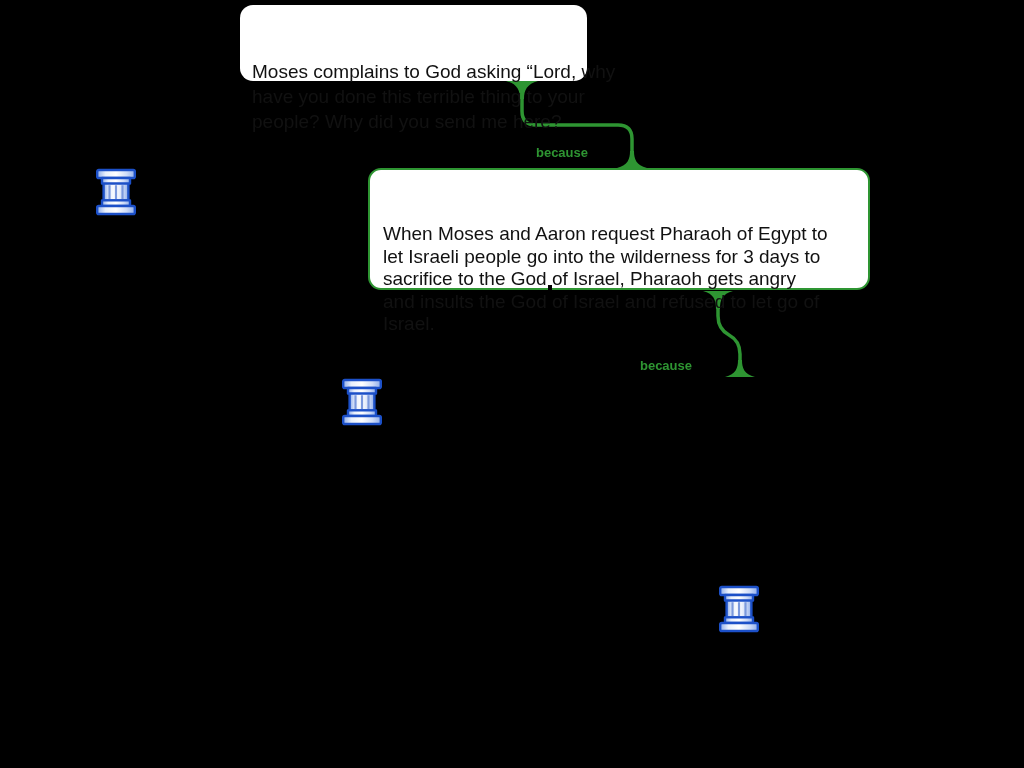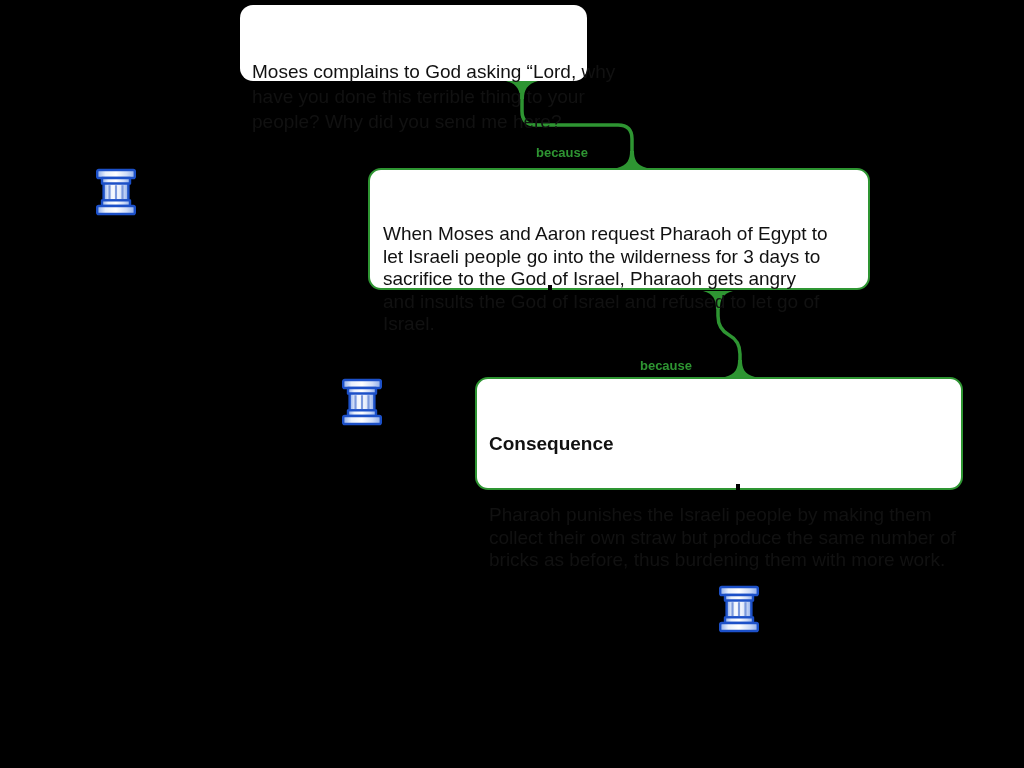--- a/index.html
+++ b/index.html
@@ -132,26 +132,20 @@
   </div>
 
   <div class="bubble bubble-green bubble-cause">
     <div>When Moses and Aaron request Pharaoh of Egypt to
 let Israeli people go into the wilderness for 3 days to
 sacrifice to the God of Israel, Pharaoh gets angry
 and insults the God of Israel and refused to let go of
 Israel.</div>
   </div>
 
-  <div class="bubble bubble-green bubble-consequence">
-    <div class="bubble-title">Consequence</div>
-    <div>Pharaoh punishes the Israeli people by making them
-collect their own straw but produce the same number of
-bricks as before, thus burdening them with more work.</div>
-  </div>
 
   <div class="edge-label edge-label-1">because</div>
   <div class="edge-label edge-label-2">because</div>
 
   <div class="tail-notch notch-1"></div>
   <div class="tail-notch notch-2"></div>
 
   <svg class="pillar pillar-1" viewBox="0 0 42 48">
     <use href="#pillarSymbol"></use>
   </svg>

